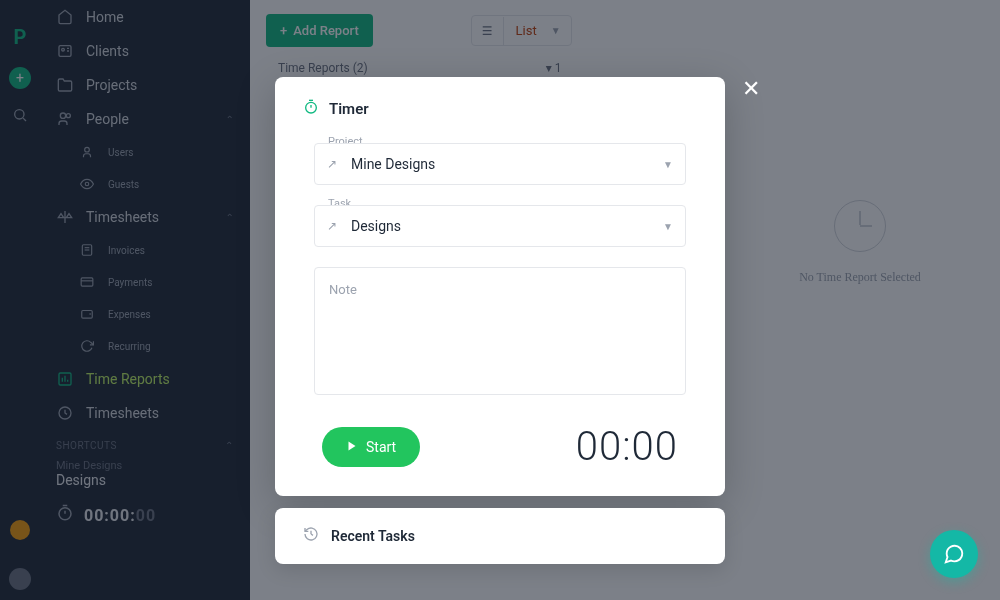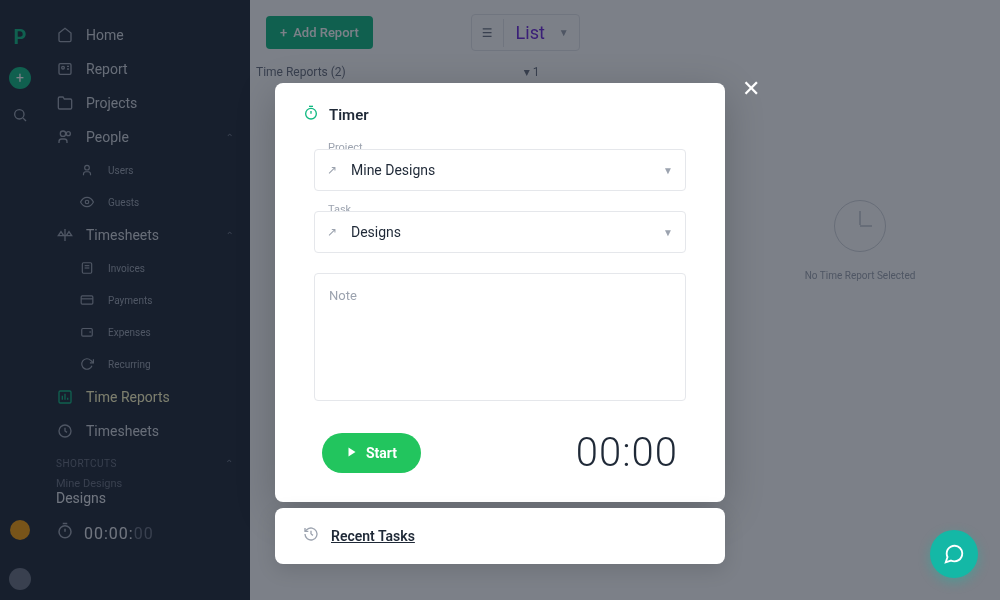--- a/index.html
+++ b/index.html
@@ -10,74 +10,74 @@
 
 .rail { width: 40px; background: #1f2937; display: flex; flex-direction: column; align-items: center; padding-top: 25px; gap: 18px; }
 .rail-logo { color: #10b981; font-size: 20px; font-weight: bold; }
 .rail-add { width: 22px; height: 22px; border-radius: 50%; background: #10b981; color: #fff; display: flex; align-items: center; justify-content: center; font-size: 14px; cursor: pointer; }
 .rail-search { color: #9ca3af; cursor: pointer; }
 .rail-spacer { flex: 1; }
 .rail-badge { width: 20px; height: 20px; border-radius: 50%; background: #f59e0b; margin-bottom: 10px; }
 .rail-avatar { width: 22px; height: 22px; border-radius: 50%; background: #6b7280; margin-bottom: 10px; }
 
 
-.sidebar { width: 210px; background: #1f2937; color: #d1d5db; padding-top: 18px; position: relative; font-size: 14px; }
+.sidebar { width: 210px; background: #1f2937; color: #d1d5db; padding-top: 0; position: relative; font-size: 14px; }
 .side-item { display: flex; align-items: center; padding: 9px 16px; cursor: pointer; gap: 12px; color: #d1d5db; }
-.side-item.active { color: #fef9c3; }
+.side-item.active { color: #bef264; }
 .side-item.sub { padding-left: 38px; font-size: 10px; color: #9ca3af; }
 .side-item .chev { margin-left: auto; font-size: 10px; color: #6b7280; }
 .side-icon { width: 18px; display: flex; justify-content: center; color: #9ca3af; font-size: 14px; }
 .side-item.active .side-icon { color: #10b981; }
 .shortcuts-hdr { padding: 10px 16px 6px; font-size: 10px; letter-spacing: 0.5px; color: #6b7280; display: flex; align-items: center; }
 .shortcuts-hdr .chev { margin-left: auto; }
 .sc-project { padding: 2px 16px 0; font-size: 11px; color: #6b7280; }
 .sc-task { padding: 0 16px 8px; font-size: 14px; color: #e5e7eb; }
 .side-timer-row { display: flex; align-items: center; padding: 8px 16px; gap: 10px; color: #9ca3af; font-size: 16px; }
-.side-timer-row .tval { color: #e5e7eb; font-weight: 400; letter-spacing: 1px; }
+.side-timer-row .tval { color: #e5e7eb; font-weight: 700; letter-spacing: 1px; }
 .side-timer-row .tval .dim { color: #6b7280; }
 
 
 .main { flex: 1; background: #fff; position: relative; }
 .toolbar { display: flex; align-items: center; padding: 14px 16px 10px; gap: 12px; }
 .btn-add { background: #10b981; color: #fff; border: none; border-radius: 4px; padding: 9px 14px; font-size: 13px; font-weight: 500; display: flex; align-items: center; gap: 6px; cursor: pointer; }
 .view-ctrl { margin-left: 86px; display: flex; align-items: center; border: 1px solid #e5e7eb; border-radius: 4px; overflow: hidden; }
 .view-ctrl .ico { padding: 7px 10px; border-right: 1px solid #e5e7eb; color: #6b7280; font-size: 12px; }
-.view-ctrl .lbl { padding: 7px 10px 7px 12px; font-size: 18px; color: #6d28d9; }
+.view-ctrl .lbl { padding: 7px 10px 7px 12px; font-size: 13px; color: #c2410c; }
 .view-ctrl .dd { padding: 7px 10px 7px 4px; font-size: 10px; color: #9ca3af; }
-.listing-hdr { padding: 4px 6px; font-size: 12px; color: #6b7280; display: flex; align-items: center; }
+.listing-hdr { padding: 4px 28px; font-size: 12px; color: #6b7280; display: flex; align-items: center; }
 .listing-hdr .filt { margin-left: 178px; font-size: 12px; }
 
 .empty { position: absolute; left: 480px; top: 200px; width: 260px; text-align: center; color: #9ca3af; }
 .empty-icon { width: 52px; height: 52px; border: 1.5px solid #d1d5db; border-radius: 50%; margin: 0 auto 18px; position: relative; }
 .empty-icon::before { content: ""; position: absolute; width: 2px; height: 14px; background: #d1d5db; left: 50%; top: 10px; transform: translateX(-50%); }
 .empty-icon::after { content: ""; position: absolute; width: 12px; height: 2px; background: #d1d5db; left: 50%; top: 24px; }
-.empty-text { font-size: 10px; }
+.empty-text { font-size: 12px; font-family: Liberation Serif, serif; }
 
 
 .overlay { position: absolute; inset: 0; background: rgba(17,24,39,0.55); }
 
 
-.modal { position: absolute; left: 275px; top: 83px; width: 450px; background: #fff; border-radius: 8px; box-shadow: 0 10px 40px rgba(0,0,0,0.2); padding: 22px 28px 26px; }
+.modal { position: absolute; left: 275px; top: 77px; width: 450px; background: #fff; border-radius: 8px; box-shadow: 0 10px 40px rgba(0,0,0,0.2); padding: 22px 28px 26px; }
 .modal-title { display: flex; align-items: center; gap: 10px; font-size: 15px; font-weight: 600; color: #1f2937; margin-bottom: 24px; }
 .timer-icon { color: #10b981; }
 .field-wrap { position: relative; margin: 0 11px 20px; }
 .field-label { position: absolute; top: -8px; left: 10px; background: #fff; padding: 0 4px; font-size: 11px; color: #9ca3af; }
 .sel { width: 100%; border: 1px solid #e5e7eb; border-radius: 4px; padding: 12px 34px 12px 36px; font-size: 14px; color: #1f2937; background: #fff; display: flex; align-items: center; position: relative; cursor: pointer; }
 .sel .ext { position: absolute; left: 12px; color: #9ca3af; font-size: 12px; }
 .sel .caret { position: absolute; right: 12px; color: #9ca3af; font-size: 10px; }
 .note { width: 100%; border: 1px solid #e5e7eb; border-radius: 4px; padding: 14px; font-size: 13px; color: #1f2937; height: 128px; resize: none; font-family: inherit; }
 .note::placeholder { color: #9ca3af; }
 .modal-foot { display: flex; align-items: center; margin: 24px 19px 0; }
-.btn-start { background: #22c55e; color: #fff; border: none; border-radius: 22px; padding: 12px 24px; font-size: 14px; font-weight: 700; display: flex; align-items: center; gap: 8px; cursor: pointer; }
+.btn-start { background: #22c55e; color: #fff; border: none; border-radius: 22px; padding: 12px 24px; font-size: 14px; font-weight: 400; display: flex; align-items: center; gap: 8px; cursor: pointer; }
 .time-disp { margin-left: auto; font-size: 40px; font-weight: 300; color: #1f2937; letter-spacing: 1px; position: relative; }
 .time-bg { position: absolute; right: -8px; top: -6px; font-size: 58px; color: rgba(0,0,0,0.05); font-weight: 500; letter-spacing: -2px; z-index: -1; }
 
 .modal-close { position: absolute; left: 742px; top: 76px; color: #fff; font-size: 22px; cursor: pointer; font-weight: 300; }
 
-.recent { position: absolute; left: 275px; top: 508px; width: 450px; background: #fff; border-radius: 8px; box-shadow: 0 6px 20px rgba(0,0,0,0.12); padding: 18px 28px; display: flex; align-items: center; gap: 12px; font-size: 14px; font-weight: 600; color: #1f2937; text-decoration: underline; }
+.recent { position: absolute; left: 275px; top: 508px; width: 450px; background: #fff; border-radius: 8px; box-shadow: 0 6px 20px rgba(0,0,0,0.12); padding: 18px 28px; display: flex; align-items: center; gap: 12px; font-size: 14px; font-weight: 600; color: #1f2937; }
 .recent-icon { color: #9ca3af; font-size: 15px; }
 
 .chat-fab { position: absolute; right: 22px; bottom: 22px; width: 48px; height: 48px; border-radius: 50%; background: #14b8a6; display: flex; align-items: center; justify-content: center; color: #fff; cursor: pointer; box-shadow: 0 4px 12px rgba(20,184,166,0.4); }
 </style>
 </head>
 <body>
 
 <div class="app">
   <div class="rail">
     <div class="rail-logo">P</div>
@@ -104,21 +104,21 @@
           <span>Home</span>
         </div>
         <div class="side-item">
           <span class="side-icon">
             <svg width="16" height="16" viewBox="0 0 24 24" fill="none" stroke="currentColor" stroke-width="2">
               <rect x="3" y="4" width="18" height="16" rx="2"></rect>
               <circle cx="9" cy="10" r="2"></circle>
               <path d="M15 8h3M15 12h3"></path>
             </svg>
           </span>
-          <span>Report</span>
+          <span>Clients</span>
         </div>
         <div class="side-item">
           <span class="side-icon">
             <svg width="16" height="16" viewBox="0 0 24 24" fill="none" stroke="currentColor" stroke-width="2">
               <path d="M22 19a2 2 0 0 1-2 2H4a2 2 0 0 1-2-2V5a2 2 0 0 1 2-2h5l2 3h9a2 2 0 0 1 2 2z"></path>
             </svg>
           </span>
           <span>Projects</span>
         </div>
         <div class="side-item">

